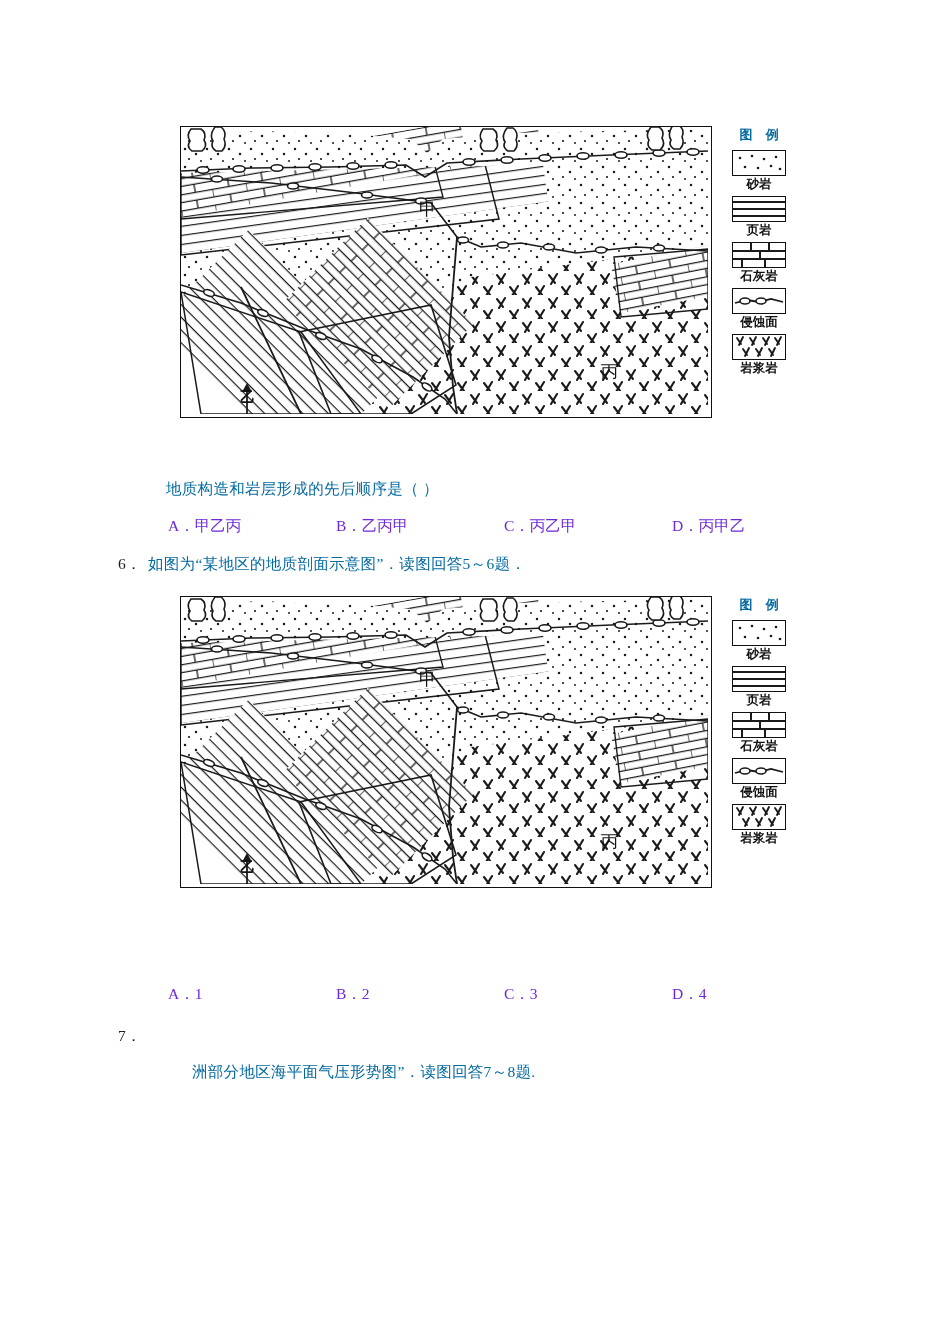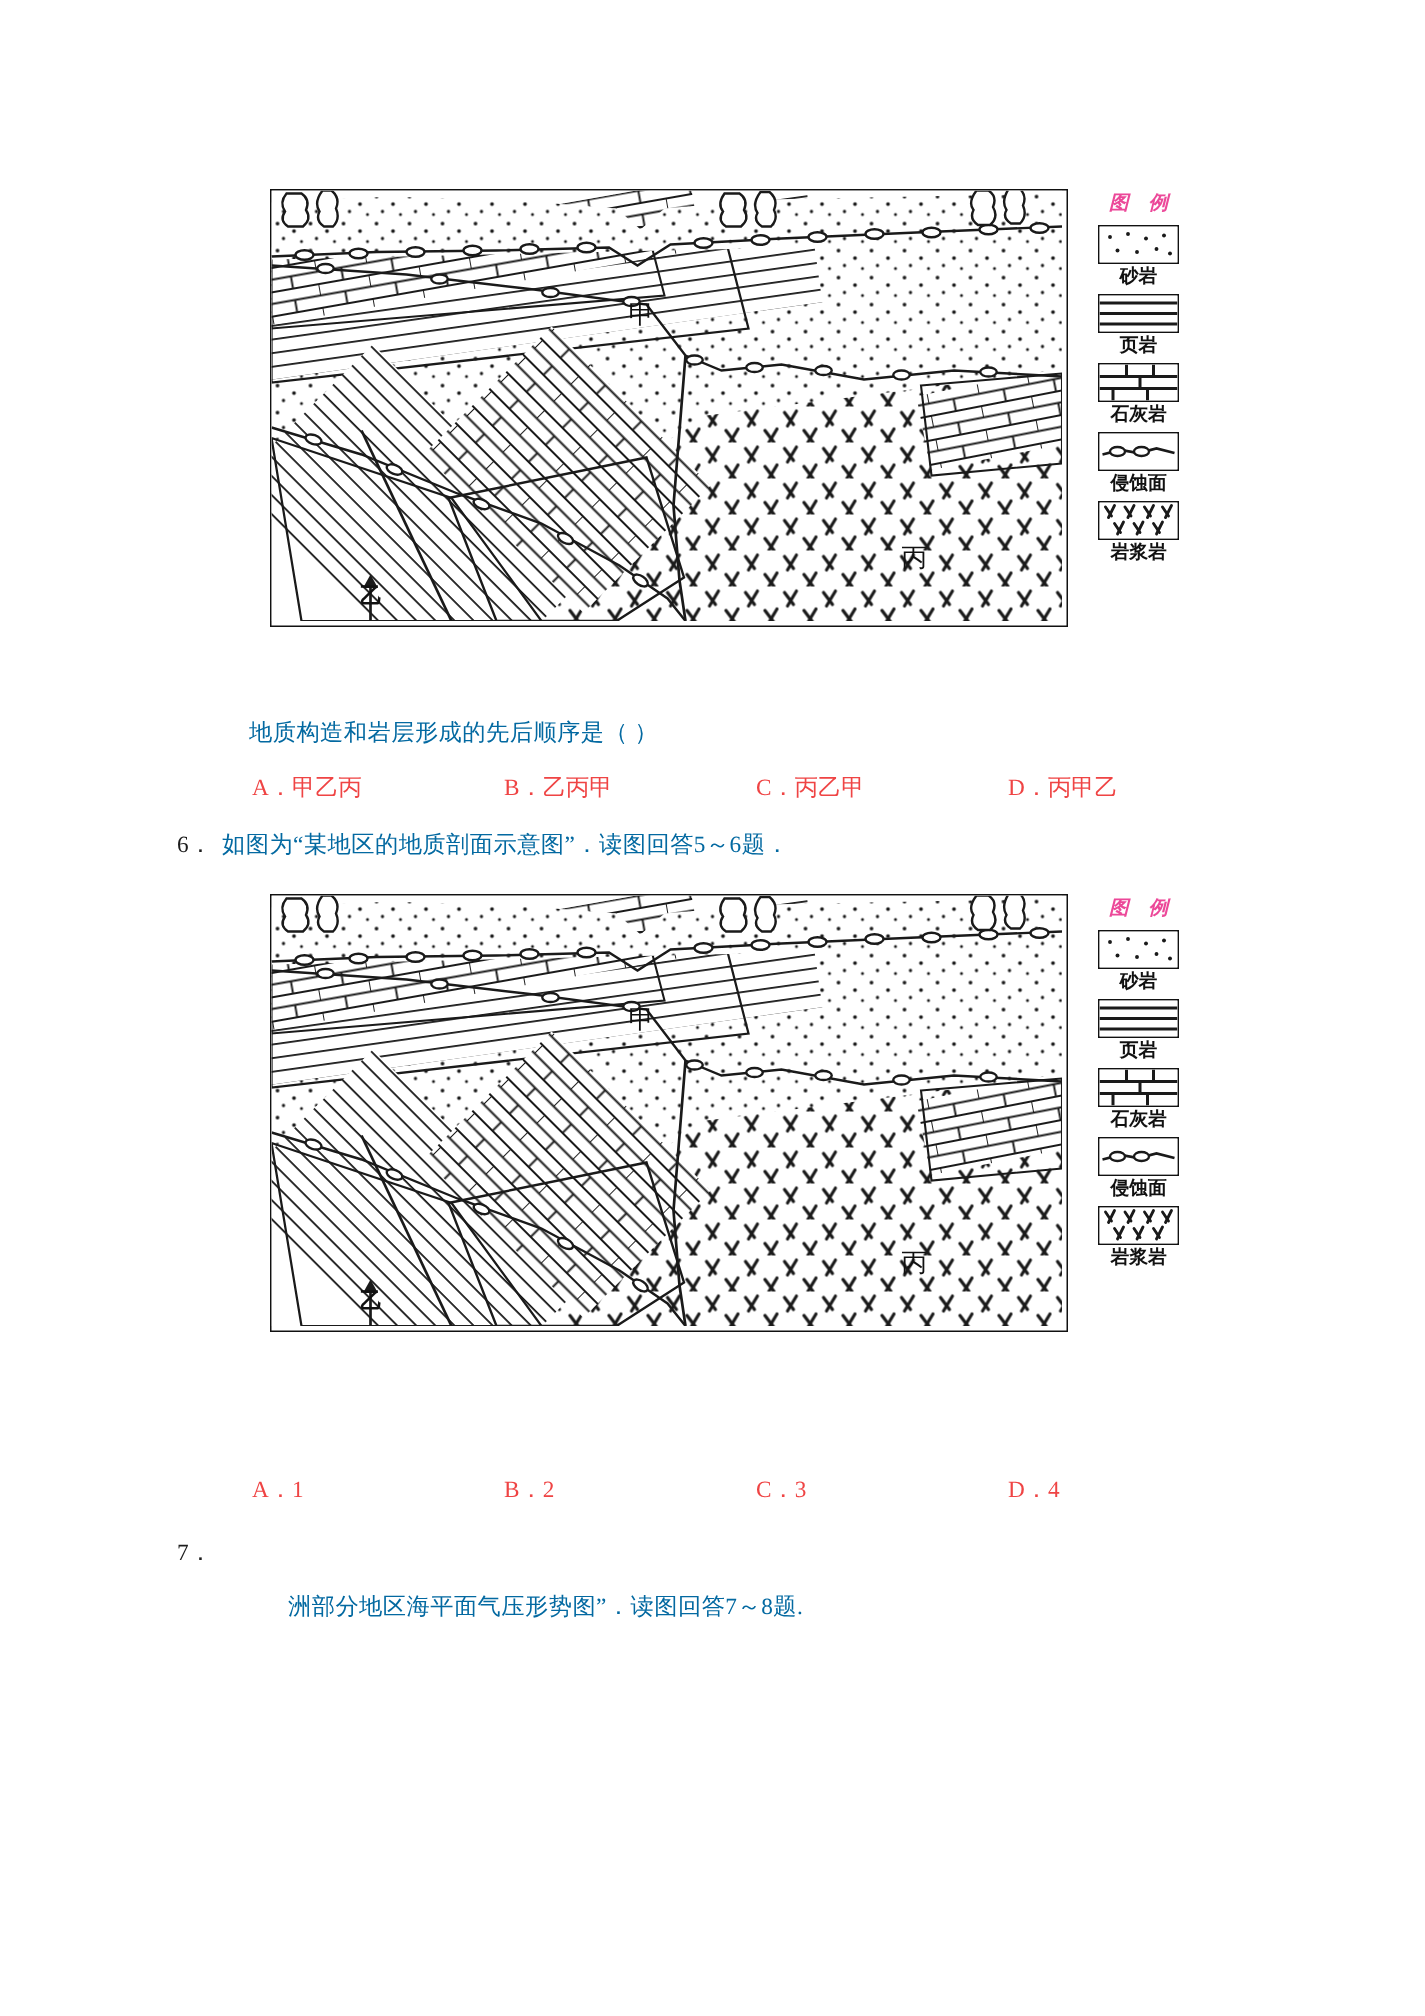--- a/index.html
+++ b/index.html
@@ -37,21 +37,21 @@
     font-size: 15.5px;
     line-height: 24px;
     white-space: nowrap;
     color: #1d1d1d;
   }
   .opts {
     position: absolute;
     font-size: 15.5px;
     line-height: 24px;
     white-space: nowrap;
-    color: #ef4444;
+    color: #6d28d9;
     display: flex;
   }
   .opts .opt { display: inline-block; }
   .opt-a { width: 168px; }
   .opt-b { width: 168px; }
   .opt-c { width: 168px; }
 
   
   .figure {
     position: absolute;
@@ -74,23 +74,22 @@
     top: 26px;
     width: 70px;
     text-align: center;
   }
   .legend-title {
     font-size: 13px;
     font-weight: bold;
     letter-spacing: 5px;
     padding-left: 5px;
     margin: 0 0 6px 0;
-    color: #ec4899;
+    color: #0369a1;
     font-family: "Liberation Serif", "DejaVu Serif", serif;
-    font-style: italic;
   }
   .legend-item { margin-bottom: 4px; }
   .legend-swatch {
     width: 52px;
     height: 24px;
     border: 1.8px solid #111;
     margin: 0 auto 1px auto;
     display: block;
     background: #fff;
   }

